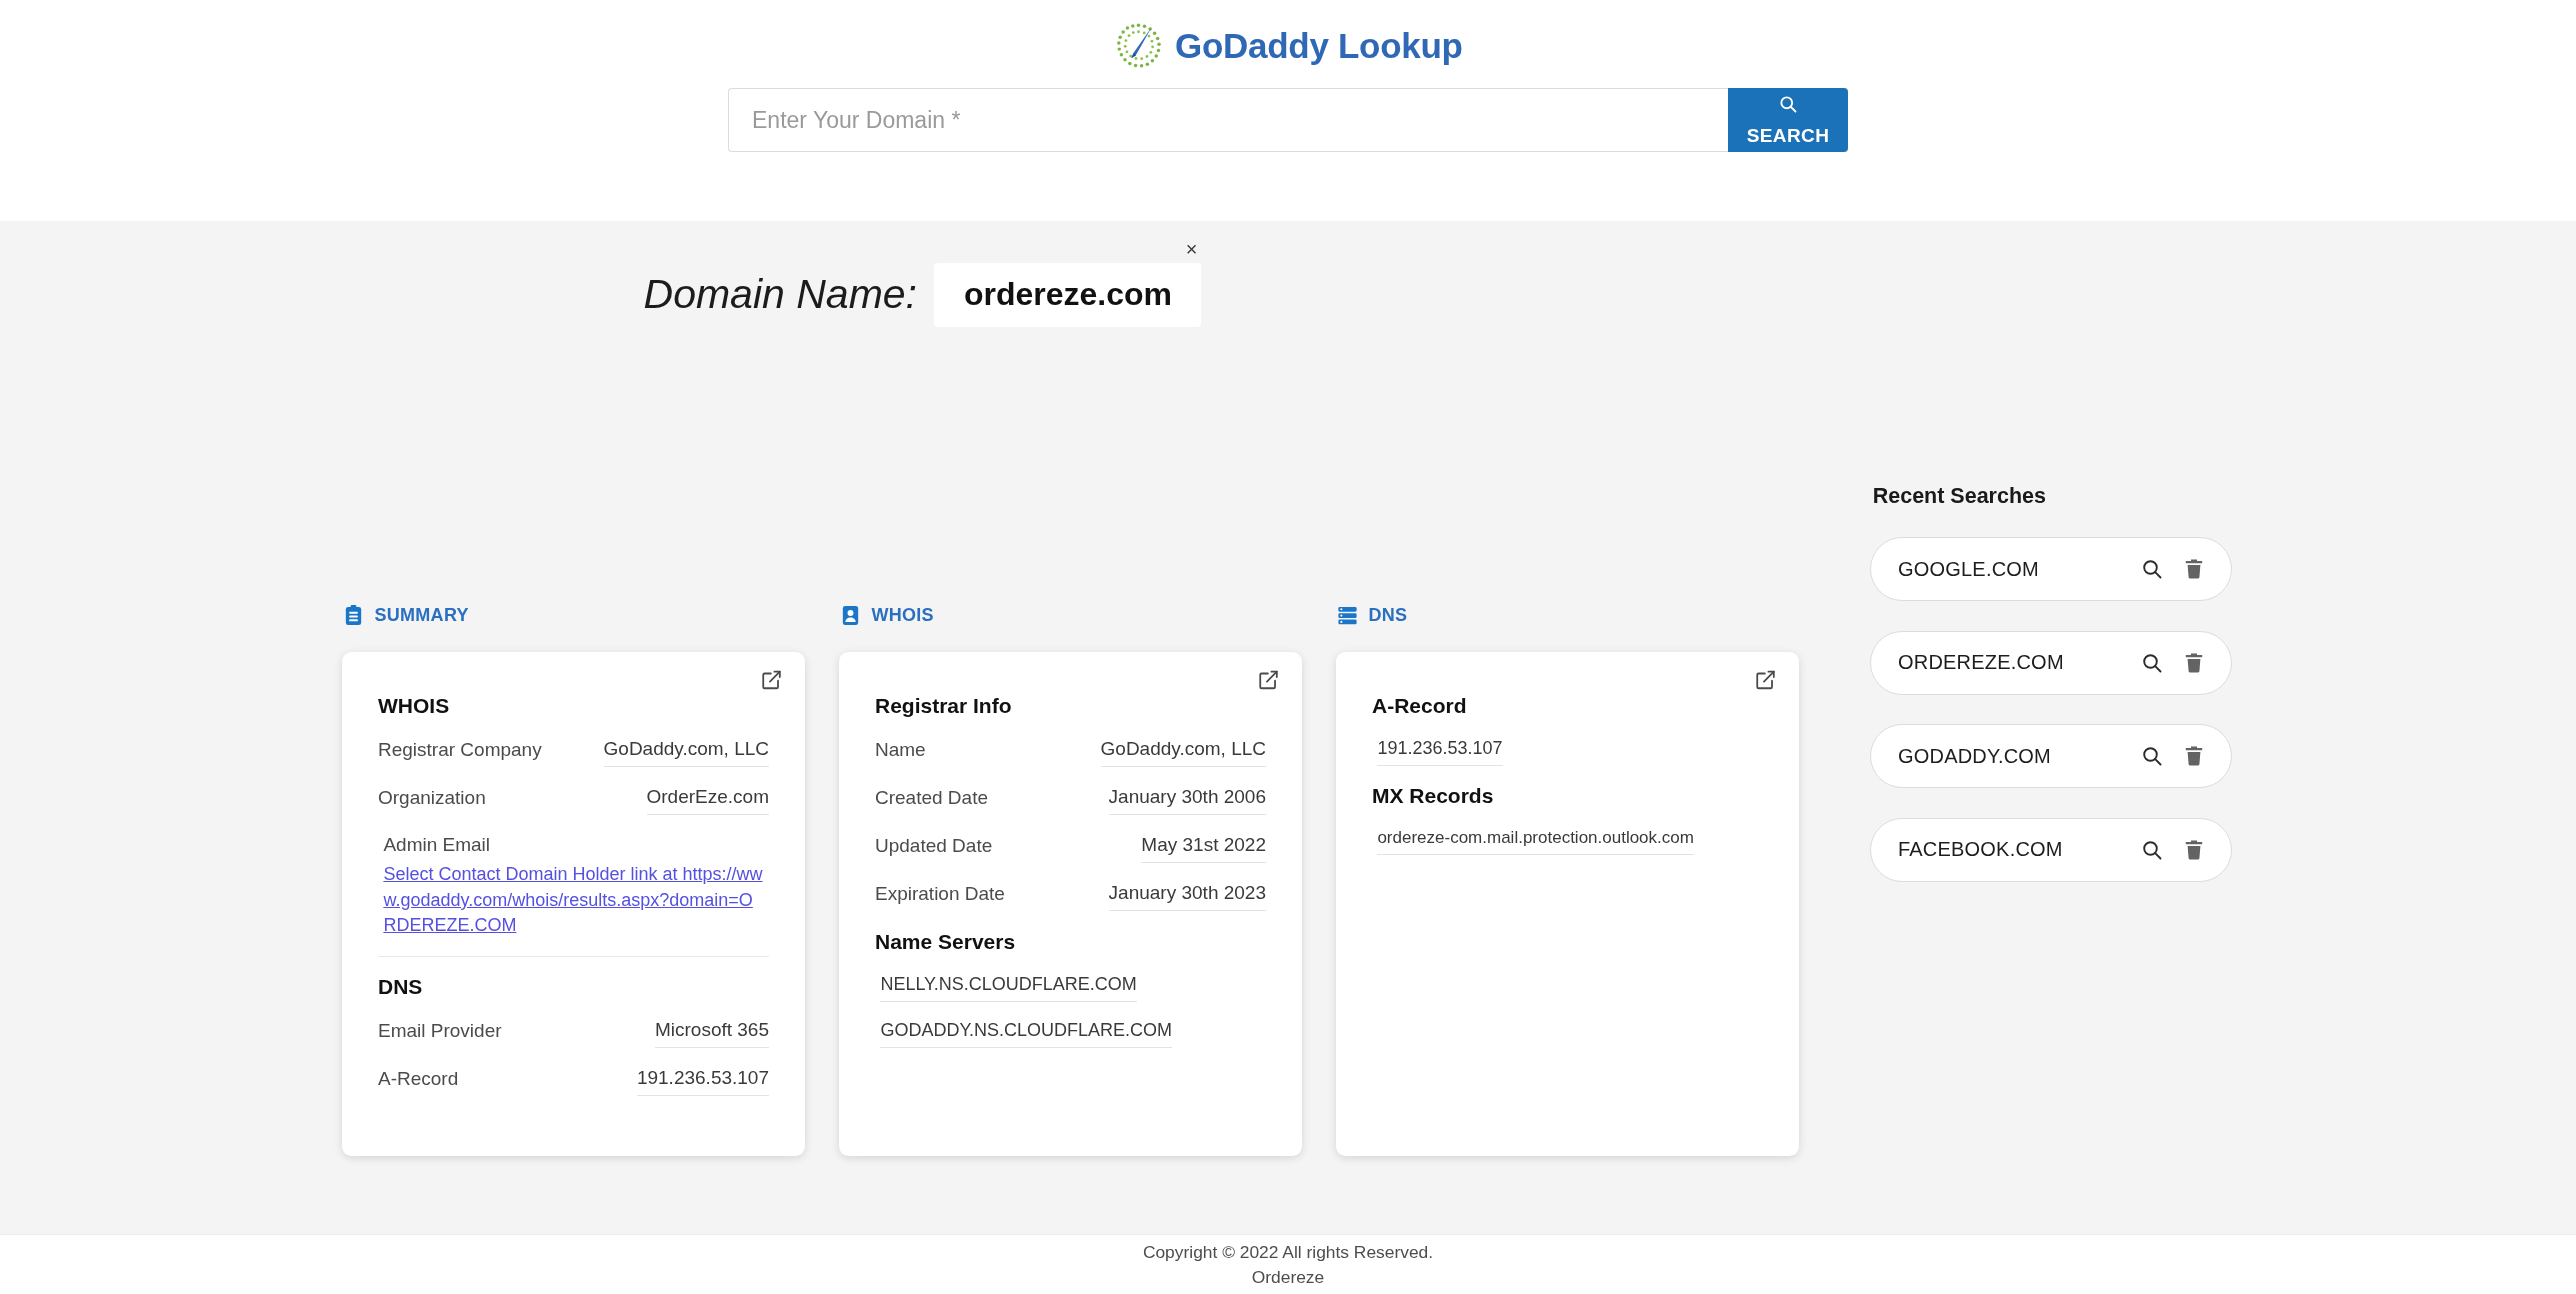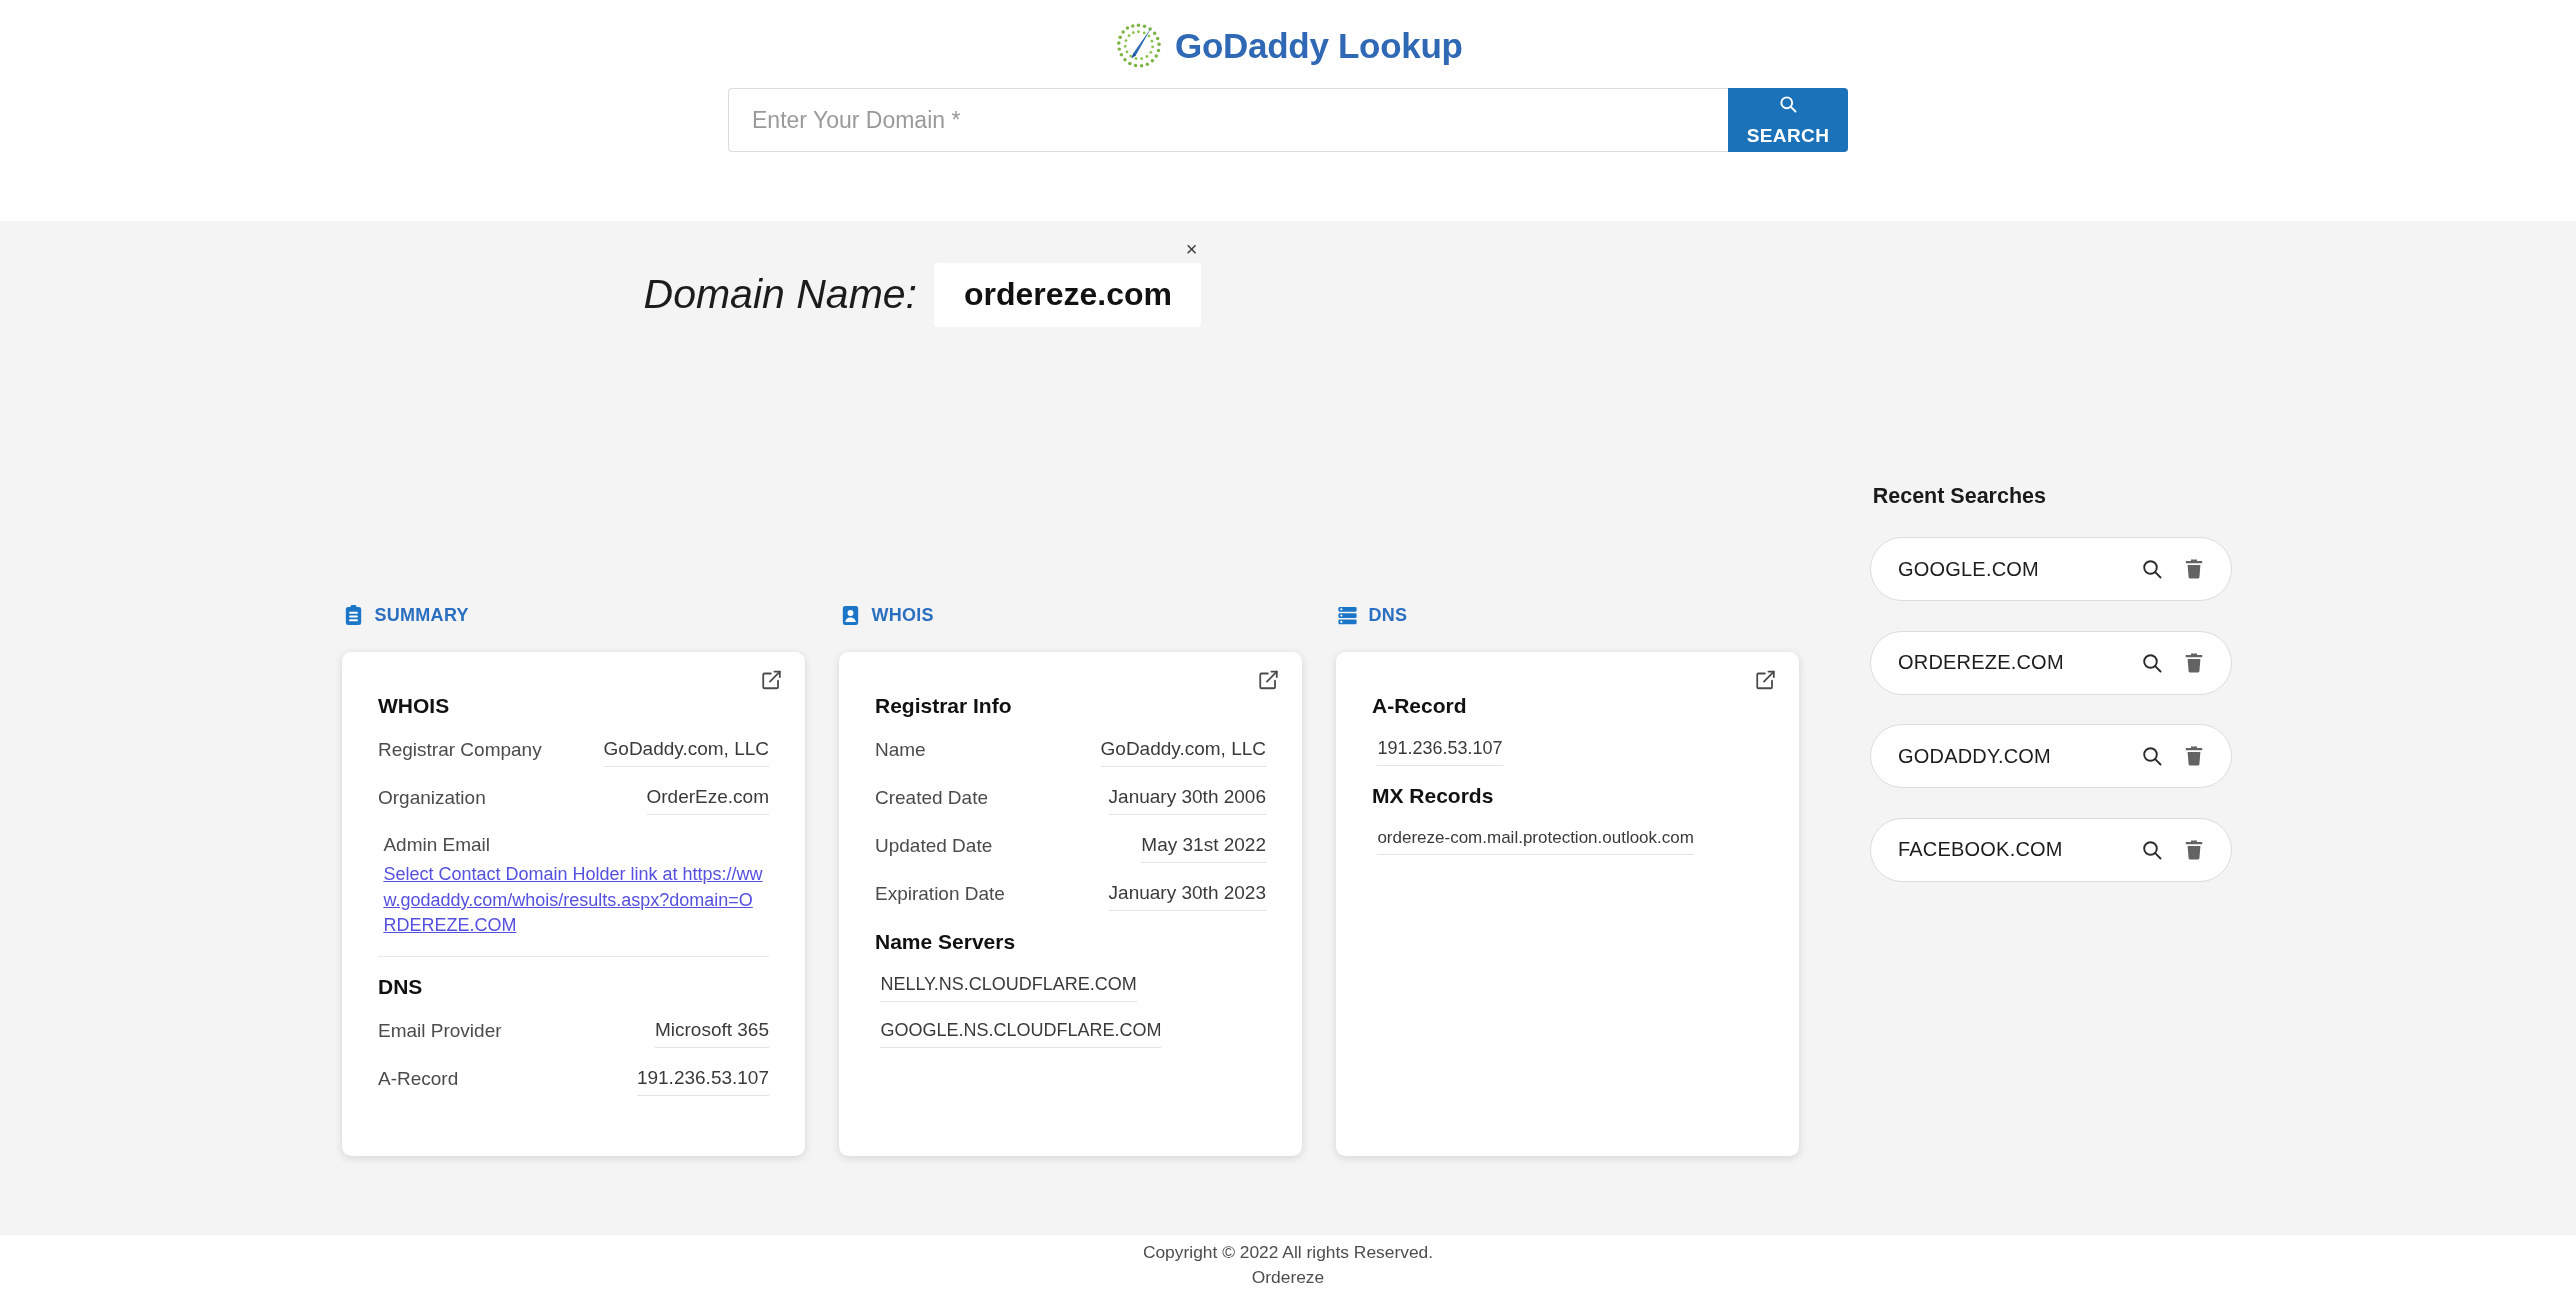--- a/index.html
+++ b/index.html
@@ -453,21 +453,21 @@
           <span class="kv-key">Expiration Date</span>
           <span class="kv-val">January 30th 2023</span>
         </div>
 
         <div class="section-title">Name Servers</div>
 
         <div class="stack-row">
           <span class="stack-val">NELLY.NS.CLOUDFLARE.COM</span>
         </div>
         <div class="stack-row">
-          <span class="stack-val">GOOGLE.NS.CLOUDFLARE.COM</span>
+          <span class="stack-val">GODADDY.NS.CLOUDFLARE.COM</span>
         </div>
       </div>
     </div>
 
     <div class="column">
       <div class="col-header">
         <span>
           <svg class="col-icon" viewBox="0 0 24 24">
             <rect x="2.5" y="3" width="19" height="5" rx="1.4" fill="#1b76c8"></rect>
             <rect x="2.5" y="9.6" width="19" height="5" rx="1.4" fill="#1b76c8"></rect>

